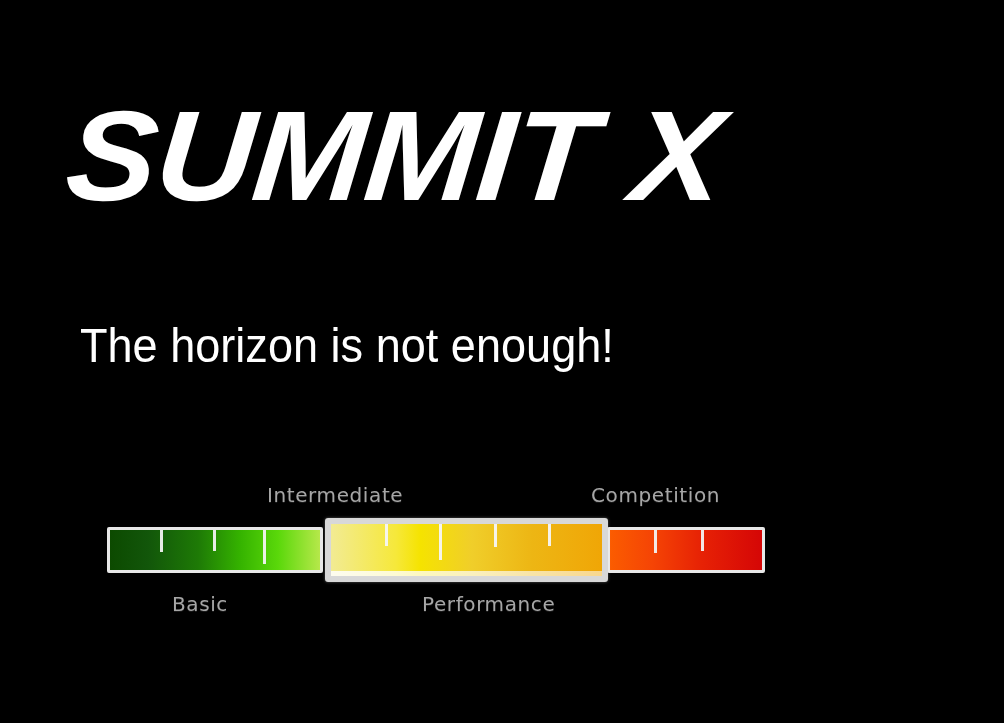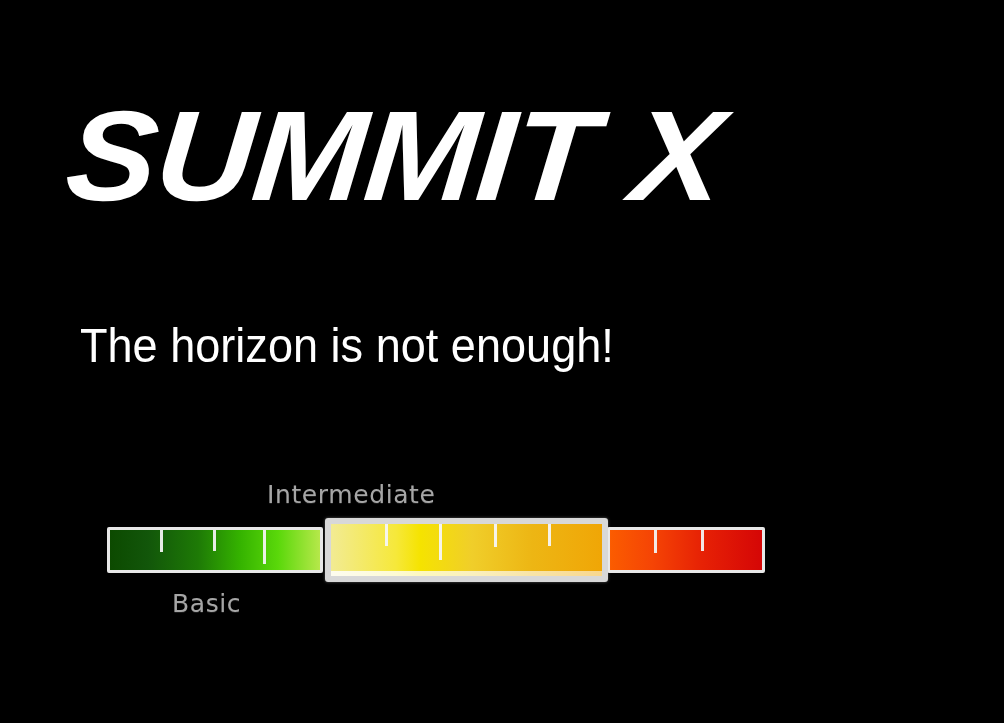--- a/index.html
+++ b/index.html
@@ -67,21 +67,21 @@
     left: 104px;
     top: 478px;
     width: 680px;
     height: 148px;
   }
 
   .meter-label {
     position: absolute;
     color: #a6a6a6;
     font-family: "DejaVu Sans", sans-serif;
-    font-size: 25px;
+    font-size: 20px;
     line-height: 30px;
     letter-spacing: 0.6px;
     white-space: nowrap;
     text-shadow: 0 1px 0 #1b1b1b;
   }
   .meter-label.top    { top: 2px; }
   .meter-label.bottom { top: 111px; }
 
   .label-basic        { left: 48px; margin-left: 20px; }
   .label-intermediate { left: 163px; }
@@ -175,23 +175,25 @@
 <div id="stage">
 
   <div class="brand-logo">SUMMIT X</div>
 
   <div class="tagline">The horizon is not enough!</div>
 
   <div id="meter-widget">
 
     <span class="meter-label top label-intermediate">Intermediate</span>
 
+    <span class="meter-label top label-competition">Competition</span>
 
     <span class="meter-label bottom label-basic">Basic</span>
 
+    <span class="meter-label bottom label-performance">Performance</span>
 
     <div class="meter-track">
 
       <div class="seg seg-basic">
         <i class="tick" style="left:24%;height:22px;"></i>
         <i class="tick" style="left:49%;height:21px;"></i>
         <i class="tick" style="left:73%;height:34px;"></i>
       </div>
 
       <div class="seg seg-performance">

